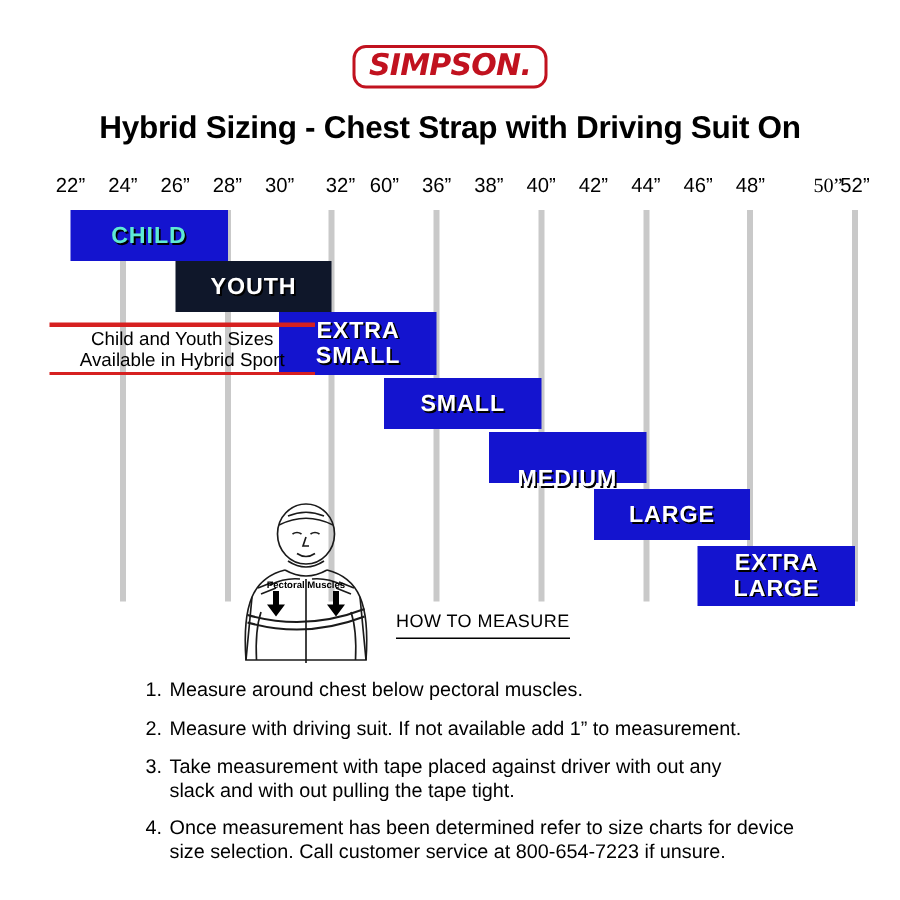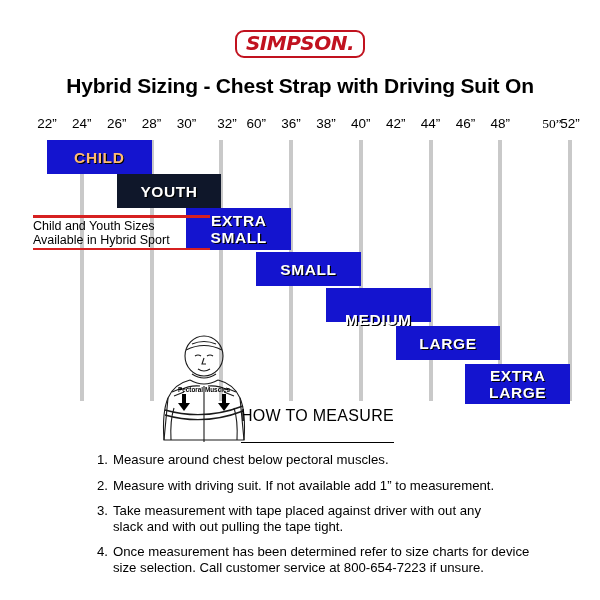--- a/index.html
+++ b/index.html
@@ -105,44 +105,44 @@
     width: 177px;
   }
   .note-rule {
     height: 2.5px;
     background: #d62020;
     width: 100%;
   }
   #child-youth-note .note-text {
     font-size: 12.5px;
     line-height: 14px;
-    text-align: left;
+    text-align: center;
     padding: 1px 0 1px 0;
     white-space: pre-line;
   }
 
   
   #driver-figure {
     position: absolute;
     left: 148px;
     top: 330px;
     width: 112px;
     height: 112px;
   }
   #driver-figure svg { display: block; }
 
   
   #how-to-measure {
     position: absolute;
-    left: 241px;
+    left: 264px;
     top: 407px;
-    font-size: 16px;
+    font-size: 12px;
     letter-spacing: 0.3px;
     border-bottom: 1.6px solid #000000;
-    padding-bottom: 17px;
+    padding-bottom: 4px;
   }
 
   
   #instructions {
     position: absolute;
     left: 97px;
     top: 452px;
     width: 440px;
   }
   .instruction {
@@ -190,21 +190,21 @@
     <div class="tick-label" style="left: 291.067px;">36”</div>
     <div class="tick-label" style="left: 325.933px; text-align: center;">38”</div>
     <div class="tick-label" style="left: 360.8px;">40”</div>
     <div class="tick-label" style="left: 395.667px;">42”</div>
     <div class="tick-label" style="left: 430.533px;">44”</div>
     <div class="tick-label" style="left: 465.4px;">46”</div>
     <div class="tick-label" style="left: 500.267px;">48”</div>
     <div class="tick-label" style="left: 552px; font-family: Liberation Serif, serif;">50”</div>
     <div class="tick-label" style="left: 570px;">52”</div>
     <div class="size-bar" style="left: 47px; width: 104.6px; top: 140px; height: 34px; background: rgb(20, 20, 207);">
-      <span class="bar-label" style="color: #fdba74;">CHILD</span>
+      <span class="bar-label" style="color: #5eead4;">CHILD</span>
     </div>
     <div class="size-bar" style="left: 116.733px; width: 104.6px; top: 174px; height: 34px; background: #0f172a;">
       <span class="bar-label" style="color: rgb(255, 255, 255);">YOUTH</span>
     </div>
     <div class="size-bar" style="left: 186.467px; width: 104.6px; top: 208px; height: 42px; background: rgb(20, 20, 207);">
       <span class="bar-label" style="color: rgb(255, 255, 255);">EXTRA
 SMALL</span>
     </div>
     <div class="size-bar" style="left: 256.2px; width: 104.6px; top: 252px; height: 34px; background: rgb(20, 20, 207);">
       <span class="bar-label" style="color: rgb(255, 255, 255);">SMALL</span>

